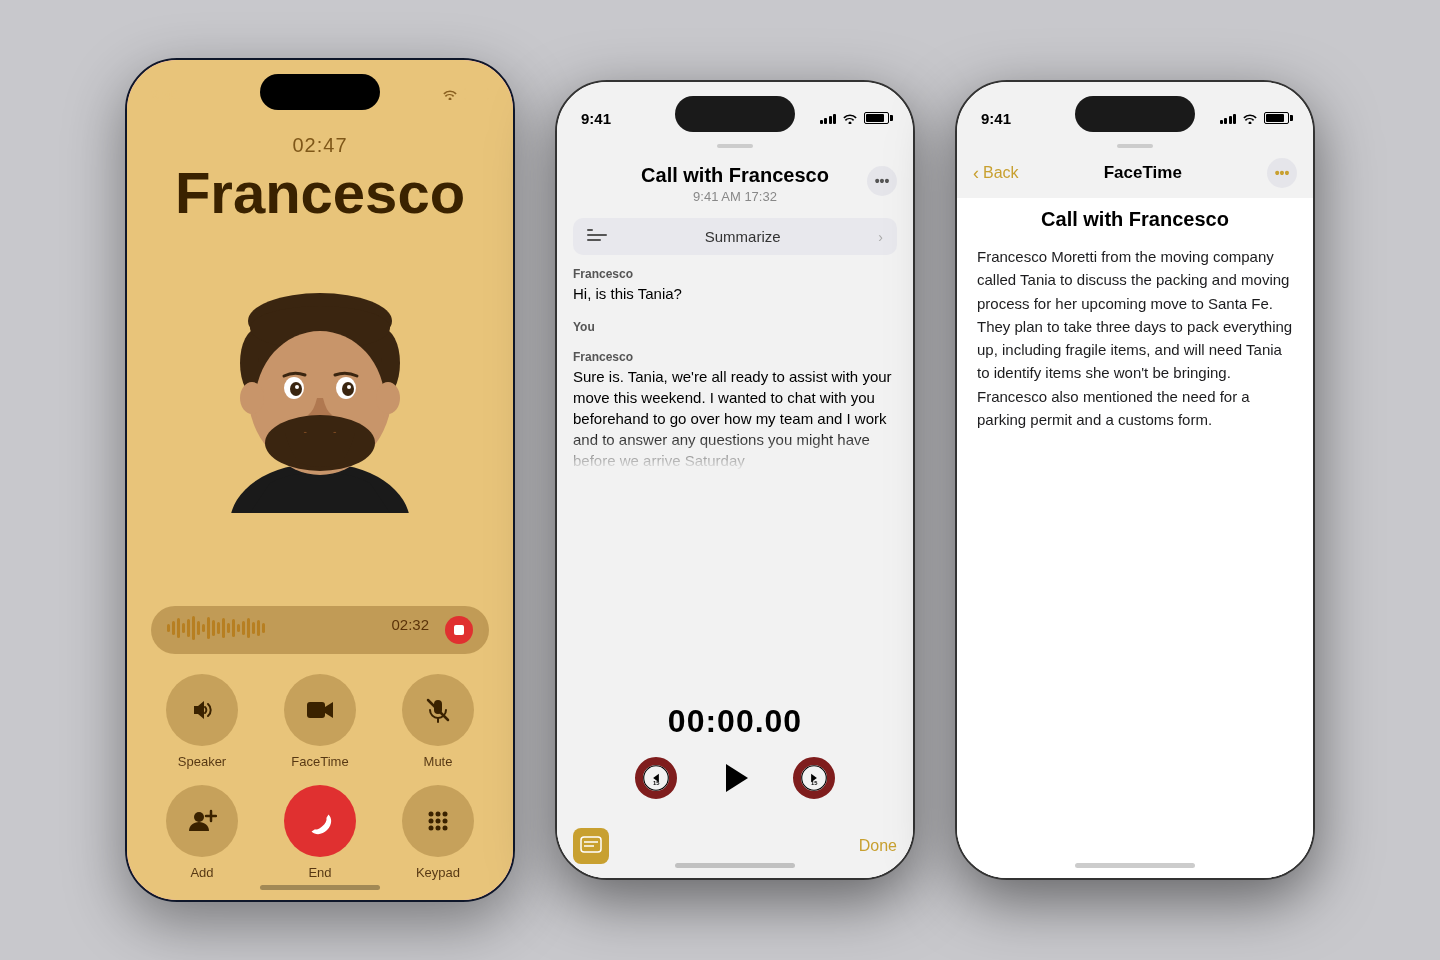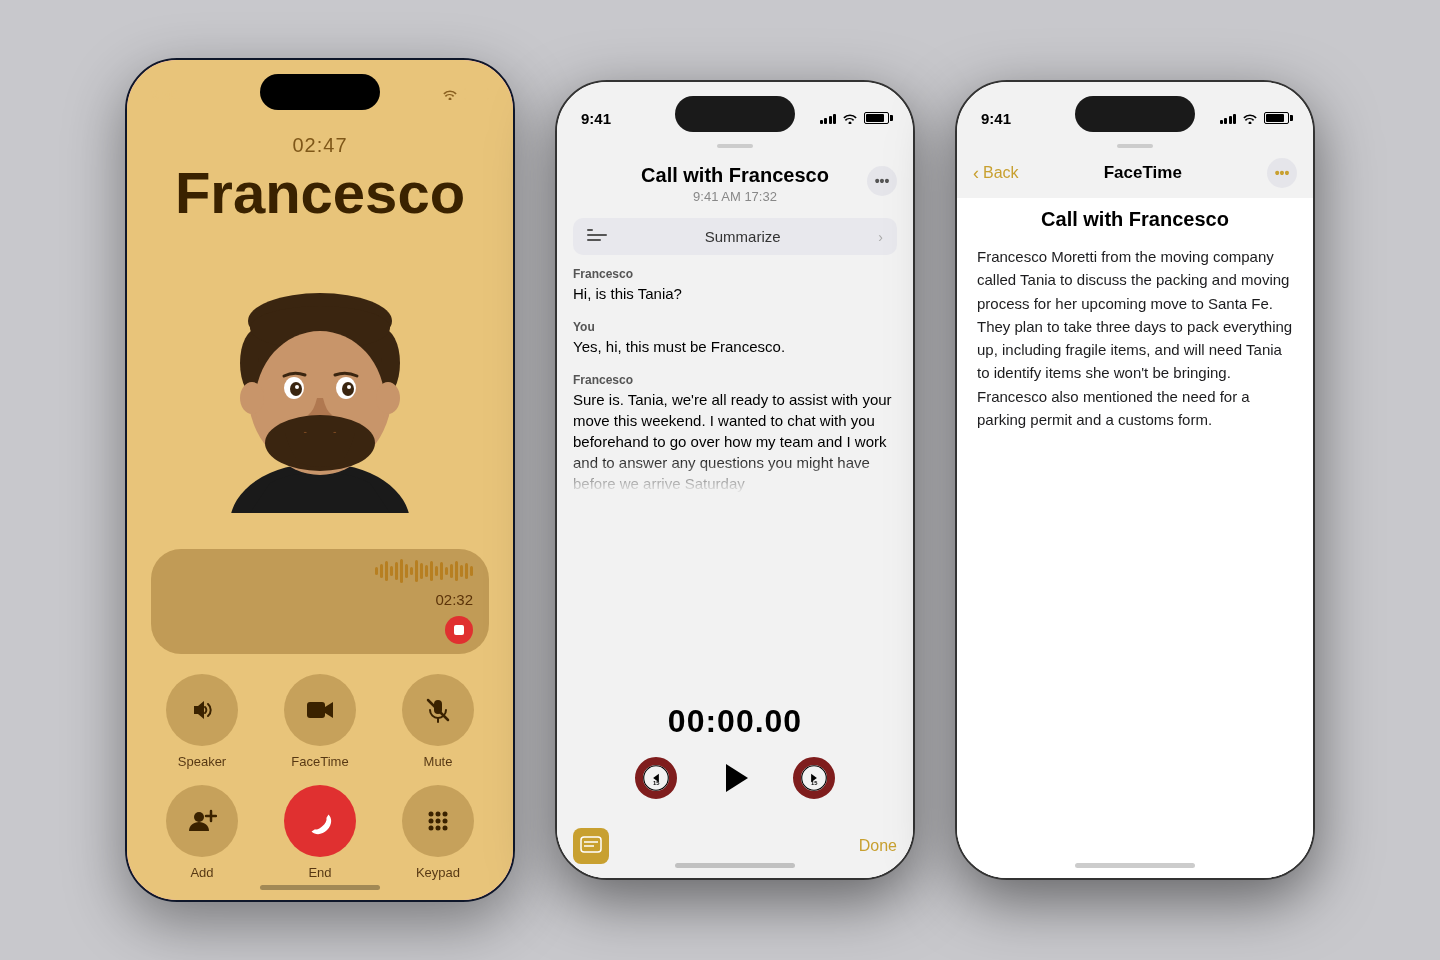--- a/index.html
+++ b/index.html
@@ -163,23 +163,22 @@
       width: 220px;
       height: 280px;
     }
 
     .recording-bar {
       background: rgba(120,80,20,0.35);
       border-radius: 30px;
       margin: 0 24px;
       padding: 10px 16px;
       display: flex;
-      align-items: flex-end;
-      gap: 8px;
-      flex-direction: column;
+      align-items: flex-start;
+      gap: 16px;
     }
     .waveform {
       display: flex;
       align-items: center;
       gap: 2px;
       flex: 1;
     }
     .wave-bar {
       width: 3px;
       background: rgba(180,120,20,0.8);
@@ -714,21 +713,20 @@
       <span class="summarize-chevron">›</span>
     </div>
 
     <div class="transcript-scroll">
       <div class="transcript-block">
         <div class="transcript-speaker">Francesco</div>
         <div class="transcript-text">Hi, is this Tania?</div>
       </div>
       <div class="transcript-block">
         <div class="transcript-speaker">You</div>
-        <div class="transcript-text">Yes, hi, this must be Francesco.</div>
       </div>
       <div class="transcript-block">
         <div class="transcript-speaker">Francesco</div>
         <div class="transcript-text transcript-text-fade">Sure is. Tania, we're all ready to assist with your move this weekend. I wanted to chat with you beforehand to go over how my team and I work and to answer any questions you might have before we arrive Saturday</div>
       </div>
     </div>
 
     <div class="playback-section">
       <div class="playback-time">00:00.00</div>
       <div class="playback-controls">

